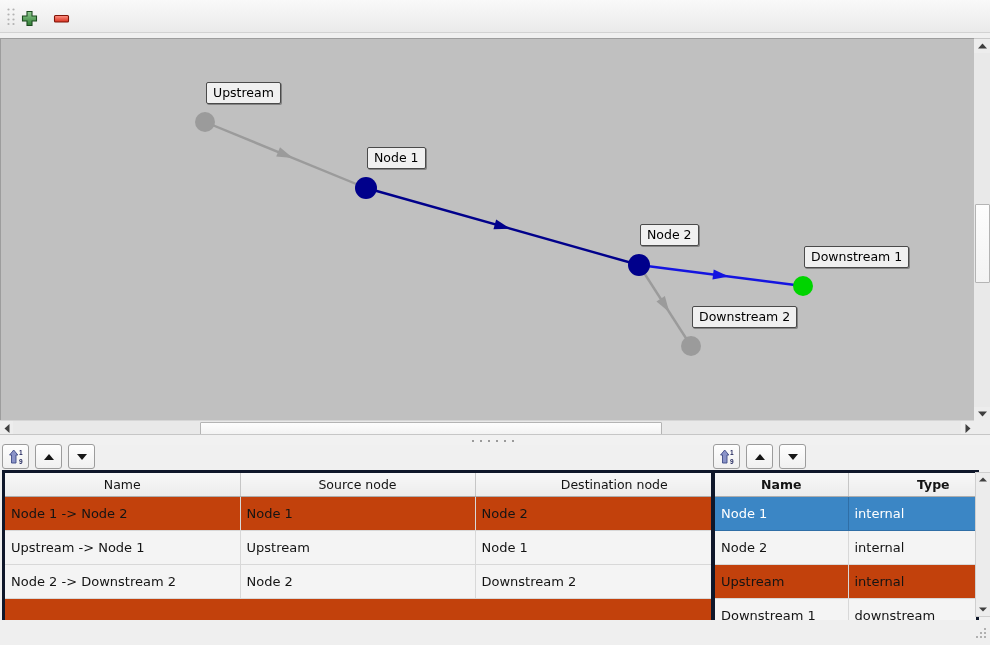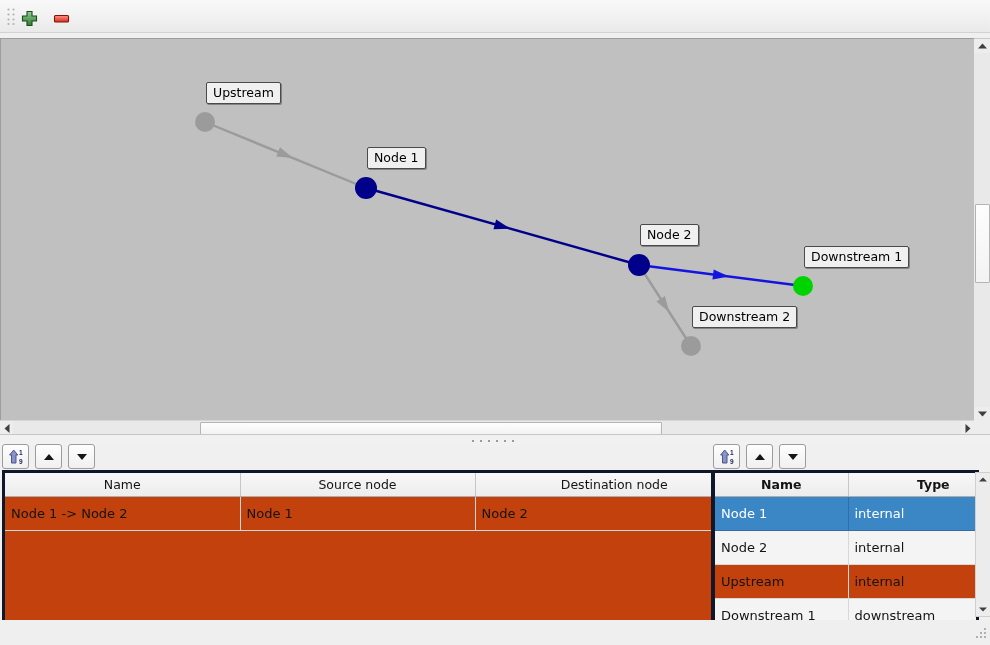--- a/index.html
+++ b/index.html
@@ -241,20 +241,30 @@
         <th>Source node</th>
         <th>Destination node</th>
       </tr>
     </thead>
     <tbody id="edge-tbody">
         <tr>
           <td>Node 1 -&gt; Node 2</td>
           <td>Node 1</td>
           <td>Node 2</td>
         </tr>
+        <tr class="alt">
+          <td>Upstream -&gt; Node 1</td>
+          <td>Upstream</td>
+          <td>Node 1</td>
+        </tr>
+        <tr class="alt">
+          <td>Node 2 -&gt; Downstream 2</td>
+          <td>Node 2</td>
+          <td>Downstream 2</td>
+        </tr>
       </tbody>
   </table>
 </div>
 
 <div class="twrap" id="node-wrap">
   <table>
     <colgroup>
         <col style="width:133px">
         <col style="width:128px">
       </colgroup>

